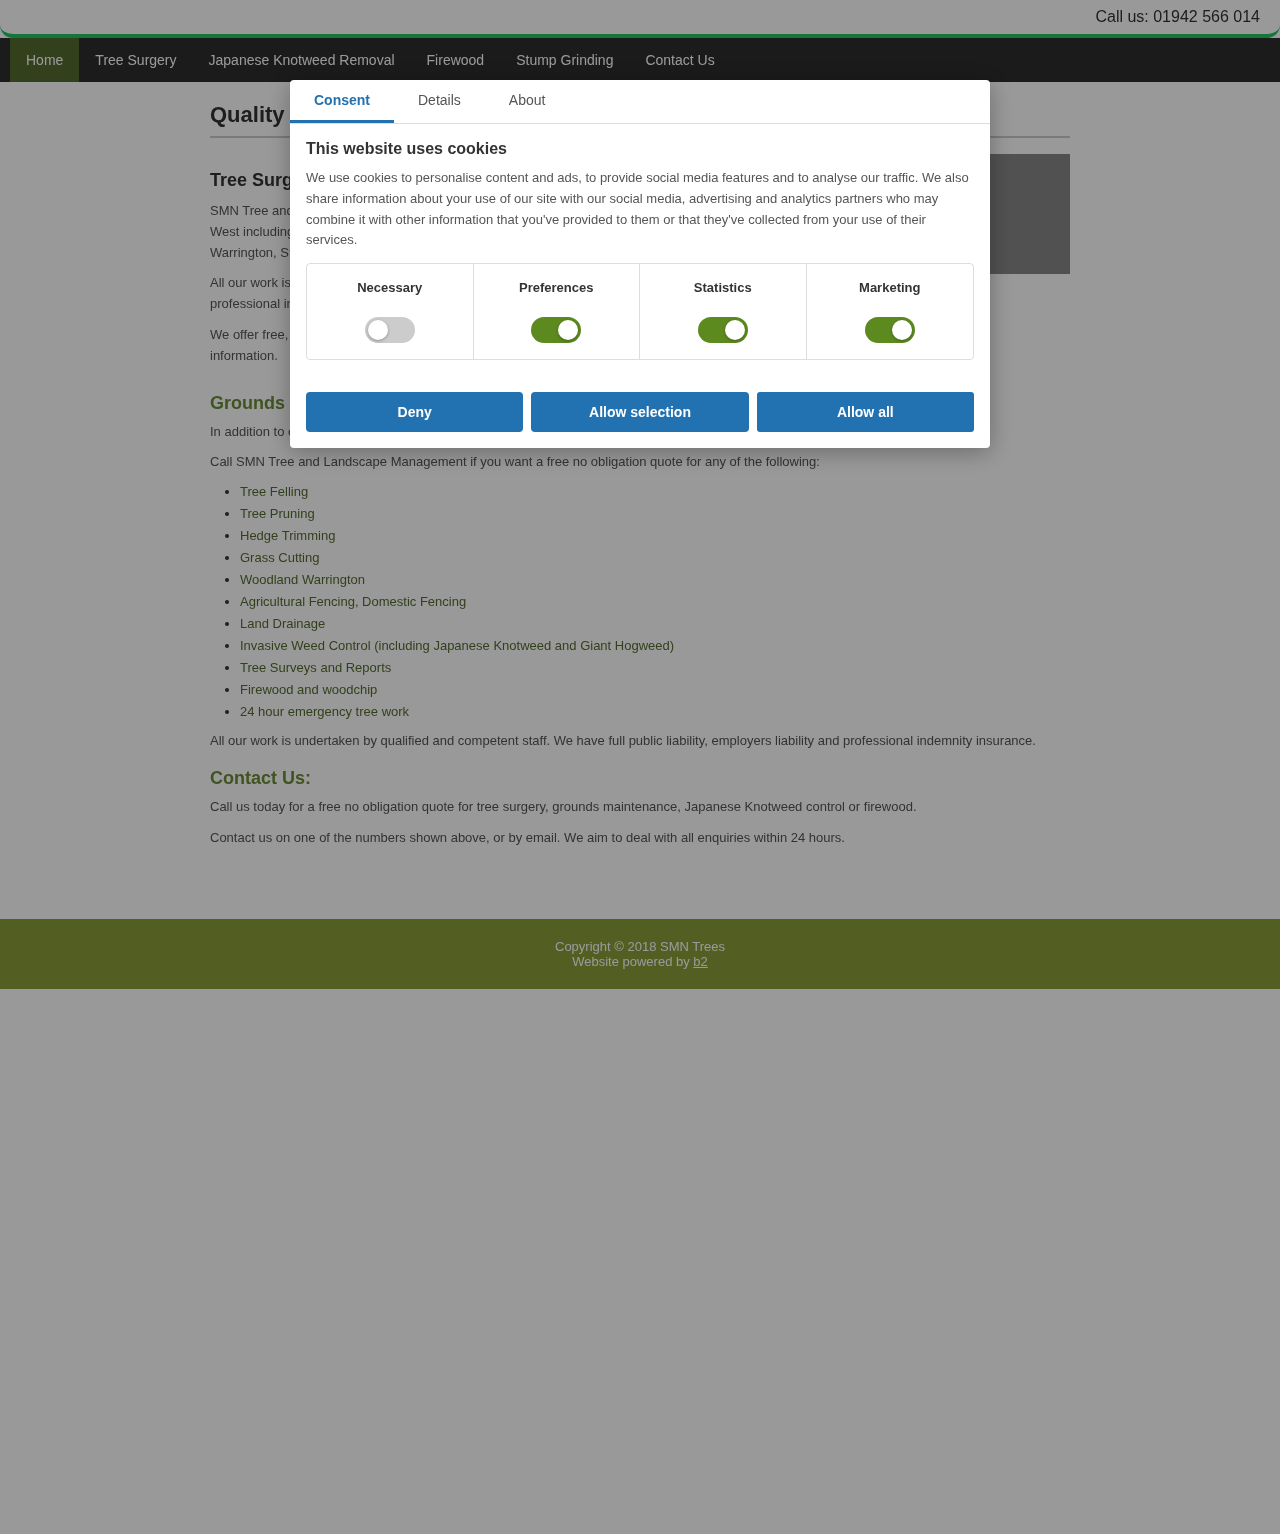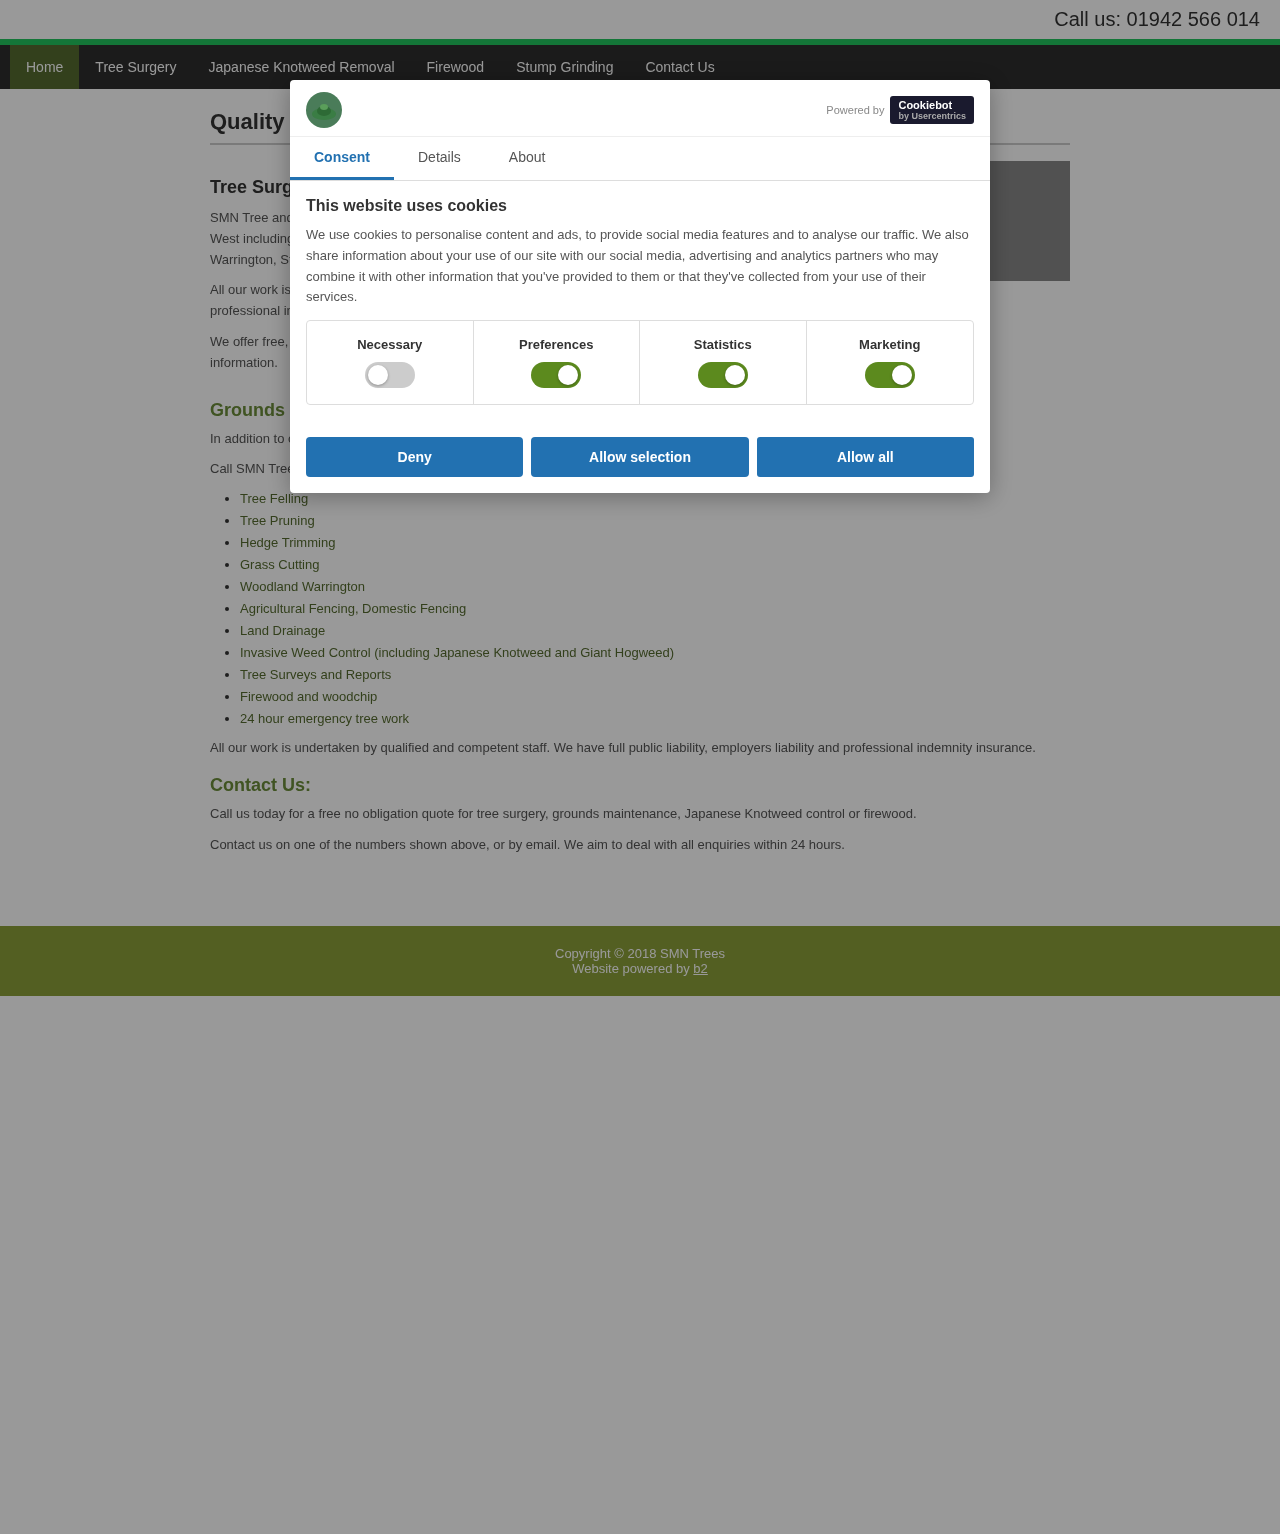--- a/index.html
+++ b/index.html
@@ -3,23 +3,24 @@
   <meta charset="utf-8">
   <style>
     * { box-sizing: border-box; margin: 0; padding: 0; }
     body { font-family: Arial, sans-serif; font-size: 14px; color: #333; background: #fff; }
 
     
     .top-bar {
       background: #fff;
       text-align: right;
       padding: 8px 20px;
-      border-bottom: 6px solid #22c55e;
-      font-size: 20px;
+      border-bottom: 4px solid #22c55e;
+      font-size: 16px;
       color: #333;
+      border-radius: 13px;
     }
 
     
     .nav-bar {
       background: #2d2d2d;
       display: flex;
       align-items: center;
       padding: 0 10px;
     }
     .nav-bar a {
@@ -206,21 +207,21 @@
       border-radius: 4px;
       overflow: hidden;
       margin-bottom: 16px;
     }
     .toggle-cell {
       padding: 16px 12px;
       border-right: 1px solid #ddd;
       display: flex;
       flex-direction: column;
       align-items: center;
-      gap: 10px;
+      gap: 22px;
     }
     .toggle-cell:last-child { border-right: none; }
     .toggle-label {
       font-size: 13px;
       font-weight: bold;
       color: #333;
     }
 
     
     .toggle-switch {
@@ -290,39 +291,20 @@
       font-size: 14px;
       font-weight: bold;
     }
   </style>
 </head>
 <body>
 
 <div class="modal-overlay">
   <div class="modal">
 
-    <div class="modal-header">
-      <div style="display:flex;align-items:center;gap:10px;">
-        <div class="modal-logo">
-
-          <svg width="32" height="32" viewBox="0 0 32 32">
-            <ellipse cx="16" cy="20" rx="12" ry="6" fill="#3a7d44"></ellipse>
-            <ellipse cx="16" cy="17" rx="7" ry="5" fill="#2d6a35"></ellipse>
-            <ellipse cx="16" cy="13" rx="4" ry="3" fill="#5a9e5a"></ellipse>
-          </svg>
-        </div>
-      </div>
-      <div class="cookiebot-logo">
-        <span>Powered by</span>
-        <div class="cookiebot-logo-box">
-          <span>Cookiebot</span>
-          <span style="font-size:9px;display:block;text-align:center;color:#aaa;">by Usercentrics</span>
-        </div>
-      </div>
-    </div>
 
     <div class="modal-tabs">
       <div class="modal-tab active">
         <span>Consent</span>
       </div>
       <div class="modal-tab">
         <span>Details</span>
       </div>
       <div class="modal-tab">
         <span>About</span>

